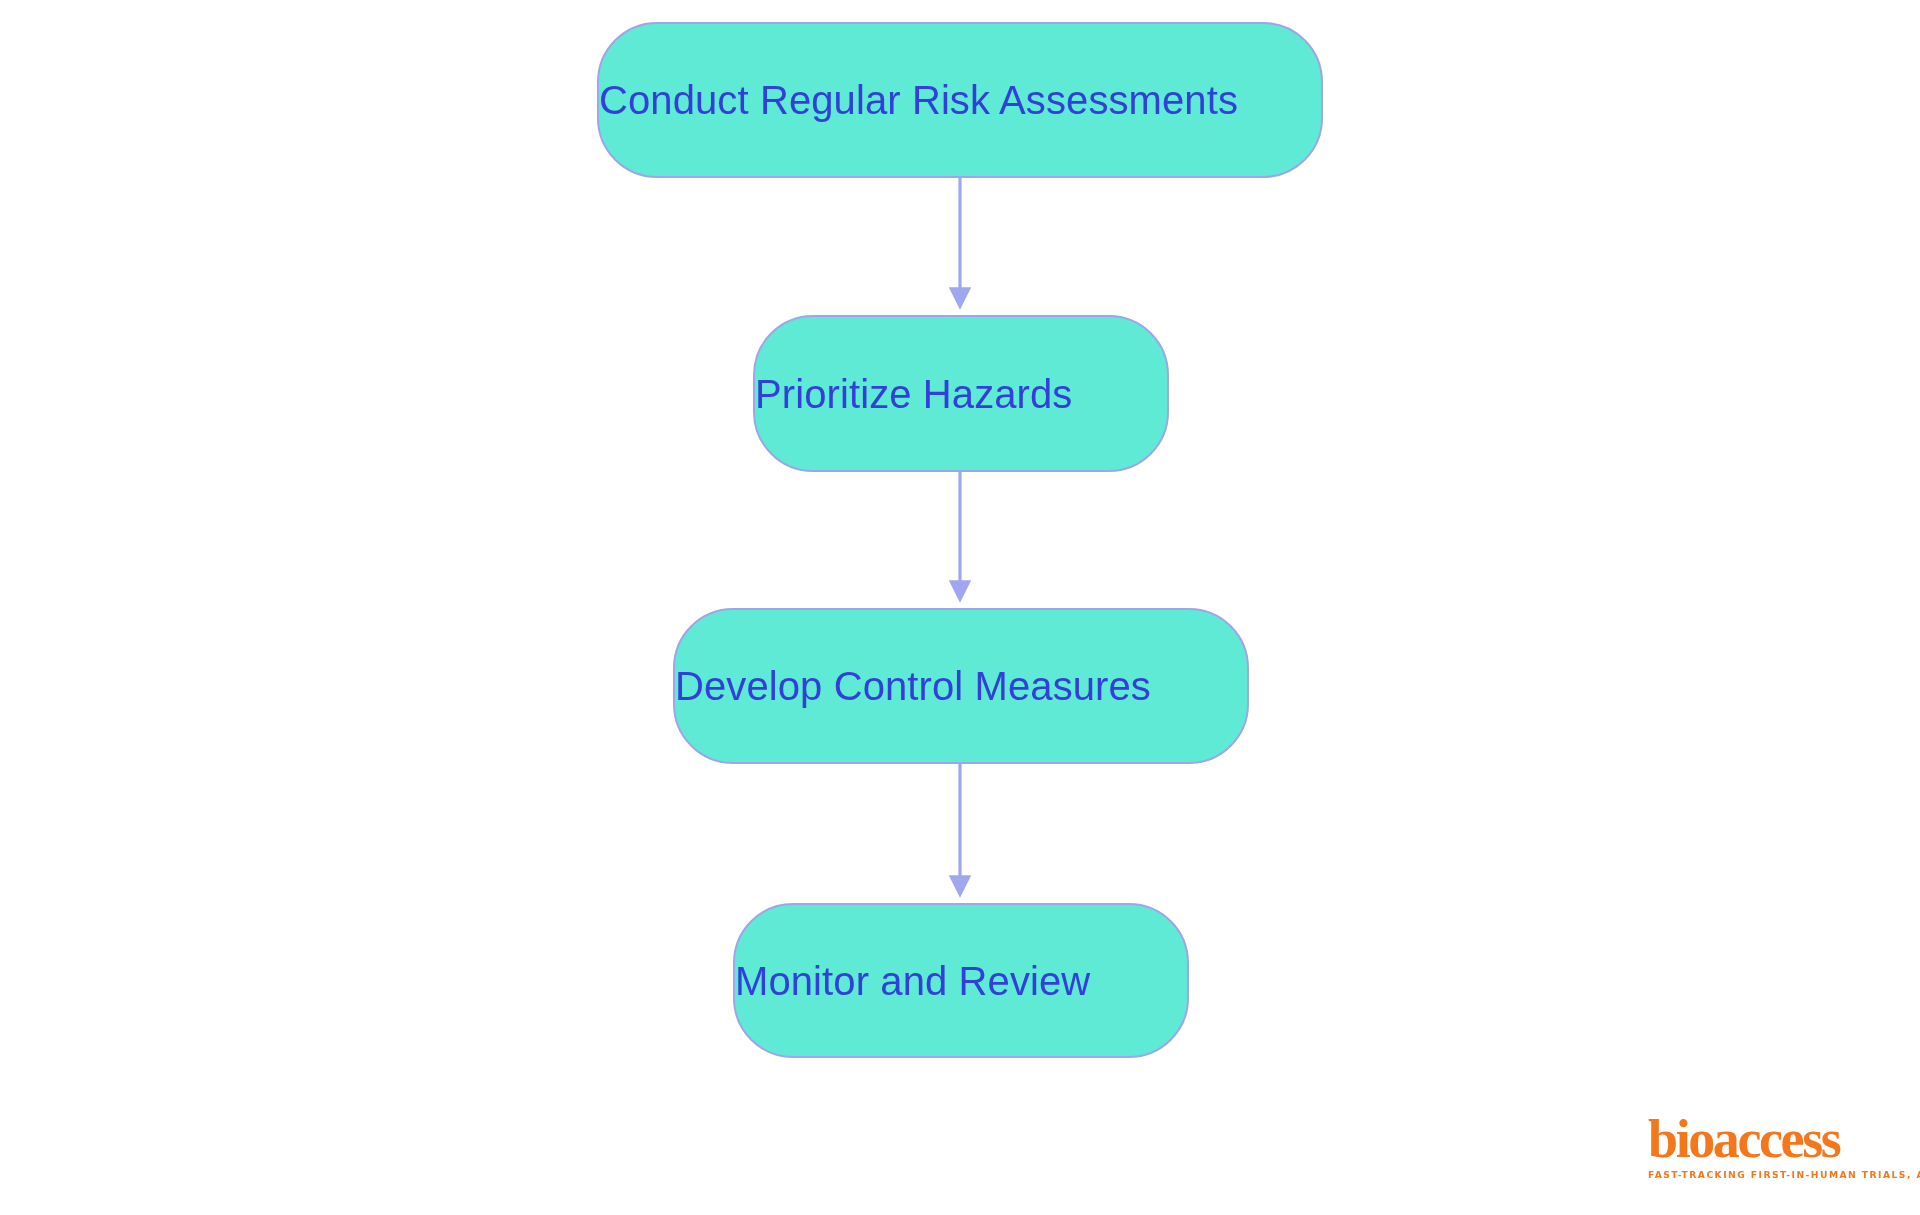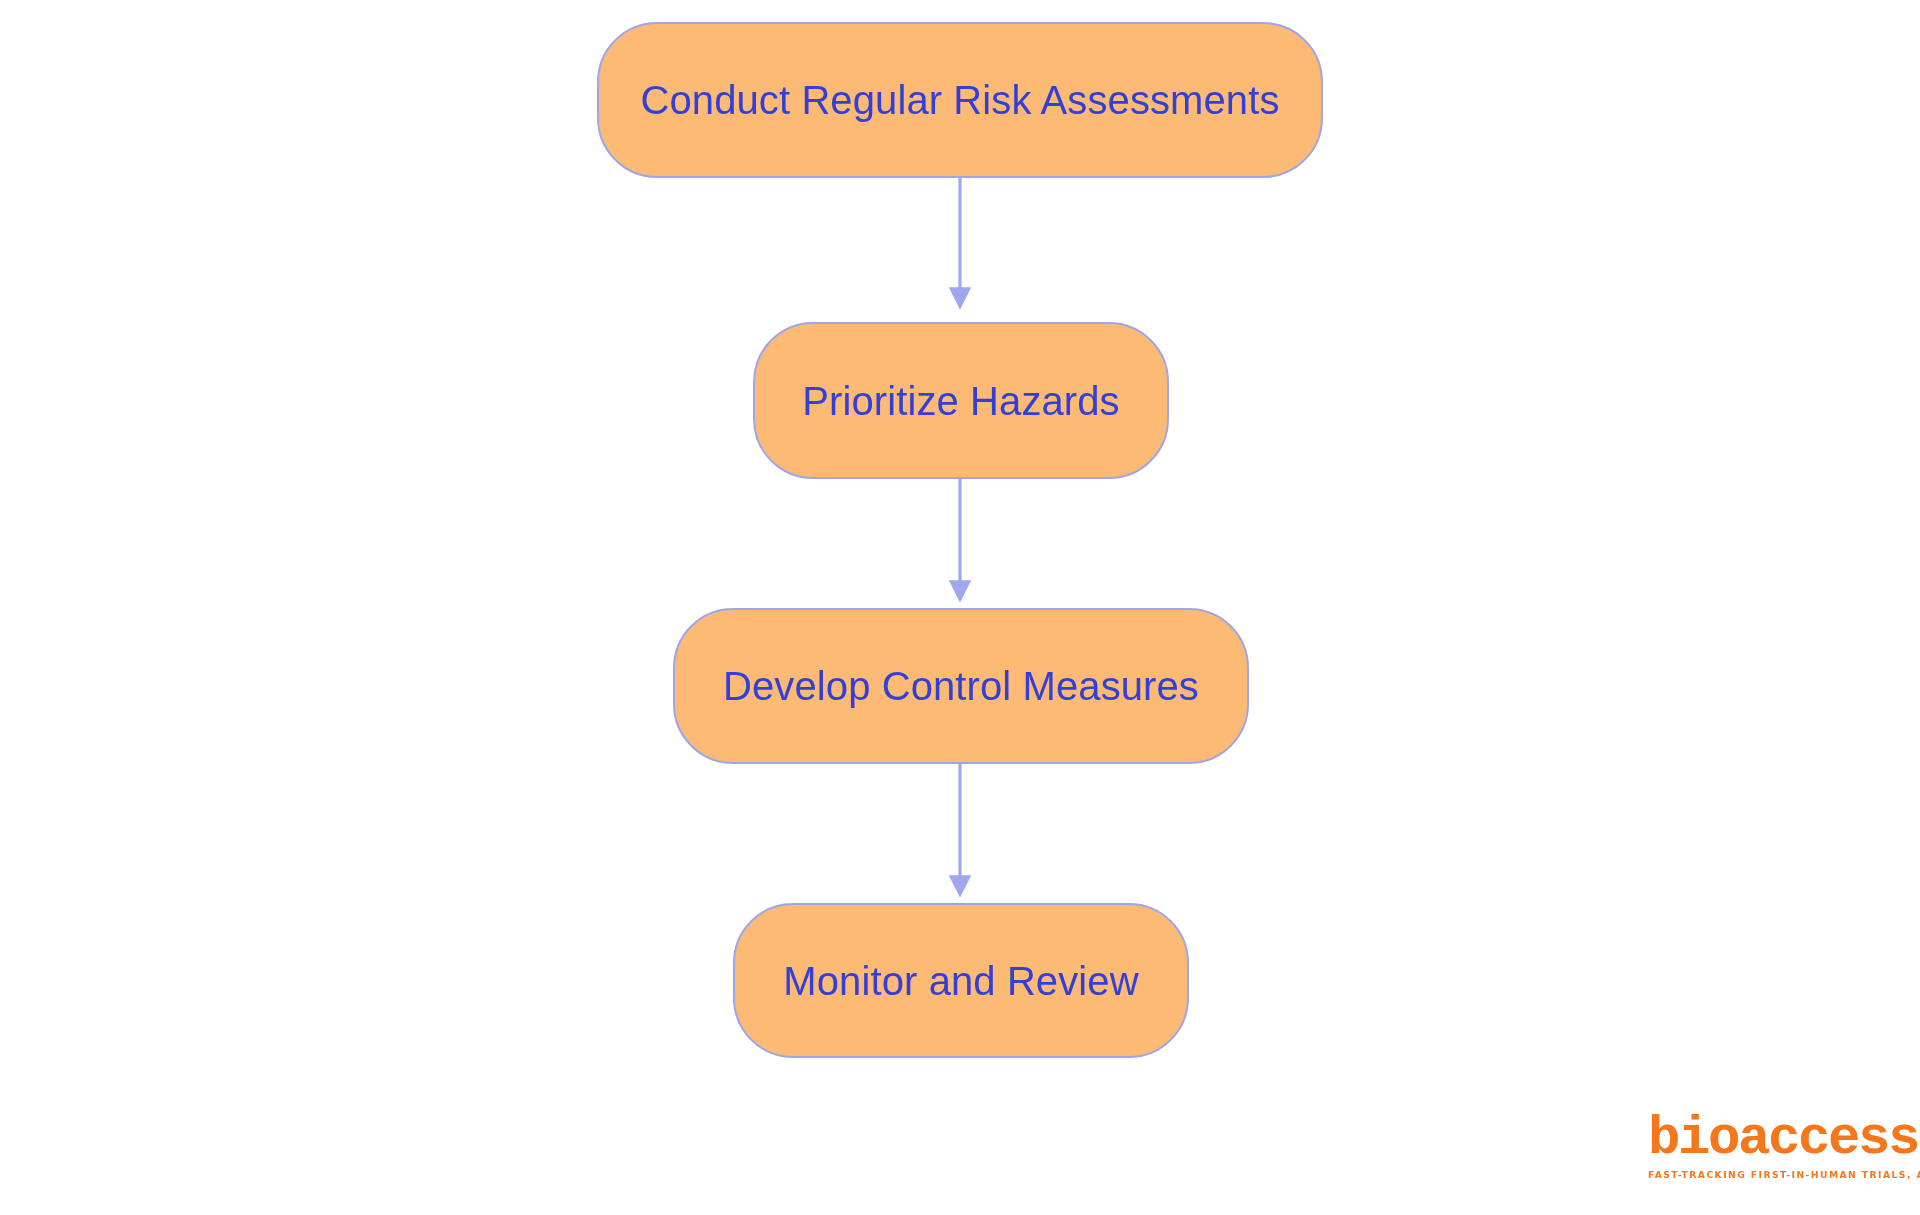--- a/index.html
+++ b/index.html
@@ -18,39 +18,38 @@
     height: 1215px;
     background: #ffffff;
     overflow: hidden;
   }
   
   .node {
     position: absolute;
     box-sizing: border-box;
     display: flex;
     align-items: center;
-    justify-content: center;
-    background: #fdba74;
+    background: #5eead4;
     border: 2px solid #9ea6e8;
     border-radius: 60px;
     color: #3340d8;
     font-size: 40px;
     font-weight: 400;
     letter-spacing: 0.1px;
     white-space: nowrap;
     line-height: 1;
   }
   .node-label {
     color: #3340d8;
     font-size: 40px;
     font-weight: 400;
     line-height: 1;
   }
   #node-1 { left: 597px;  top: 22px;   width: 726px; height: 156px; }
-  #node-2 { left: 753px;  top: 322px;  width: 416px; height: 157px; }
+  #node-2 { left: 753px;  top: 315px;  width: 416px; height: 157px; }
   #node-3 { left: 673px;  top: 608px;  width: 576px; height: 156px; }
   #node-4 { left: 733px;  top: 903px;  width: 456px; height: 155px; }
 
   
   .connector {
     position: absolute;
     left: 0;
     top: 0;
     width: 1920px;
     height: 1215px;
@@ -62,21 +61,21 @@
     position: absolute;
     left: 1648px;
     top: 1112px;
     width: 236px;
     height: 80px;
     user-select: none;
   }
   #logo-wordmark {
     position: relative;
     display: block;
-    font-family: Liberation Mono, monospace;
+    font-family: Liberation Serif, serif;
     font-size: 54px;
     font-weight: 700;
     letter-spacing: -2.4px;
     color: #f5771c;
     line-height: 1;
     padding: 0;
     margin: 0;
   }
   #logo-tagline {
     display: block;

